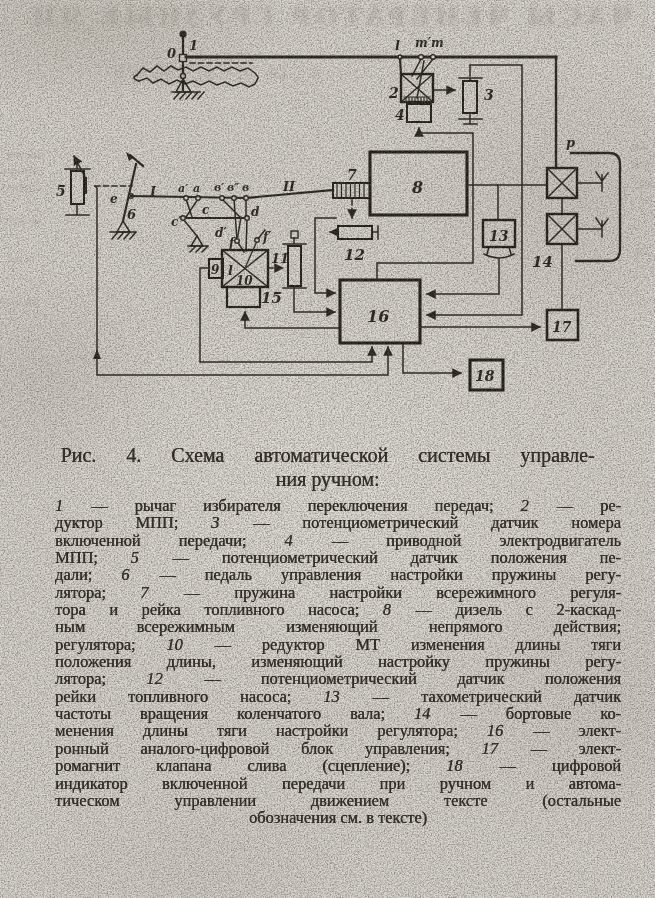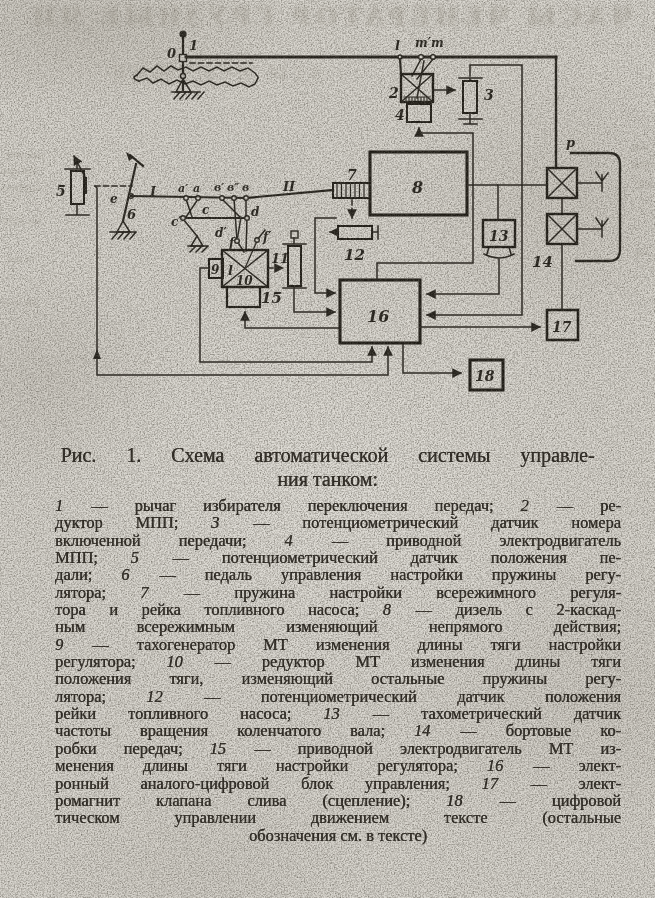--- a/index.html
+++ b/index.html
@@ -239,43 +239,42 @@
         <text x="489" y="241" font-size="14" class="dlabel">13</text>
         <text x="532" y="267" font-size="15" class="dlabel">14</text>
         <text x="261" y="303" font-size="15" class="dlabel">15</text>
         <text x="367" y="322" font-size="16" class="dlabel">16</text>
         <text x="552" y="332" font-size="14" class="dlabel">17</text>
         <text x="475" y="381" font-size="14" class="dlabel">18</text>
       </g>
   </svg>
 
   <div class="caption-title">
-    <div class="t1">Рис. 1. Схема автоматической системы управле-</div>
-    <div class="t2">ния танком:</div>
+    <div class="t1">Рис. 4. Схема автоматической системы управле-</div>
+    <div class="t2">ния ручном:</div>
   </div>
 
   <div id="caption-list">
       <div class="cap-line"><i>1</i> — рычаг избирателя переключения передач; <i>2</i> — ре-</div>
       <div class="cap-line">дуктор МПП; <i>3</i> — потенциометрический датчик номера</div>
       <div class="cap-line">включенной передачи; <i>4</i> — приводной электродвигатель</div>
       <div class="cap-line">МПП; <i>5</i> — потенциометрический датчик положения пе-</div>
       <div class="cap-line">дали; <i>6</i> — педаль управления настройки пружины регу-</div>
       <div class="cap-line">лятора; <i>7</i> — пружина настройки всережимного регуля-</div>
       <div class="cap-line">тора и рейка топливного насоса; <i>8</i> — дизель с 2-каскад-</div>
       <div class="cap-line">ным всережимным изменяющий непрямого действия;</div>
-      <div class="cap-line"><i>9</i> — тахогенератор МТ изменения длины тяги настройки</div>
       <div class="cap-line">регулятора; <i>10</i> — редуктор МТ изменения длины тяги</div>
-      <div class="cap-line">положения тяги, изменяющий остальные пружины регу-</div>
+      <div class="cap-line">положения длины, изменяющий настройку пружины регу-</div>
       <div class="cap-line">лятора; <i>12</i> — потенциометрический датчик положения</div>
       <div class="cap-line">рейки топливного насоса; <i>13</i> — тахометрический датчик</div>
       <div class="cap-line">частоты вращения коленчатого вала; <i>14</i> — бортовые ко-</div>
-      <div class="cap-line">робки передач; <i>15</i> — приводной электродвигатель МТ из-</div>
       <div class="cap-line">менения длины тяги настройки регулятора; <i>16</i> — элект-</div>
       <div class="cap-line">ронный аналого-цифровой блок управления; <i>17</i> — элект-</div>
       <div class="cap-line">ромагнит клапана слива (сцепление); <i>18</i> — цифровой</div>
+      <div class="cap-line">индикатор включенной передачи при ручном и автома-</div>
       <div class="cap-line">тическом управлении движением тексте (остальные</div>
       <div class="cap-line center">обозначения см. в тексте)</div>
     </div>
 
   <svg class="grain" width="655" height="898">
     <filter id="grainf">
       <feTurbulence type="fractalNoise" baseFrequency="0.7" numOctaves="3" seed="7"></feTurbulence>
       <feColorMatrix type="matrix" values="0 0 0 0 0.12  0 0 0 0 0.11  0 0 0 0 0.09  0.9 0.9 0.9 0 -1.15"></feColorMatrix>
     </filter>
     <rect width="655" height="898" filter="url(#grainf)" opacity="0.85"></rect>

